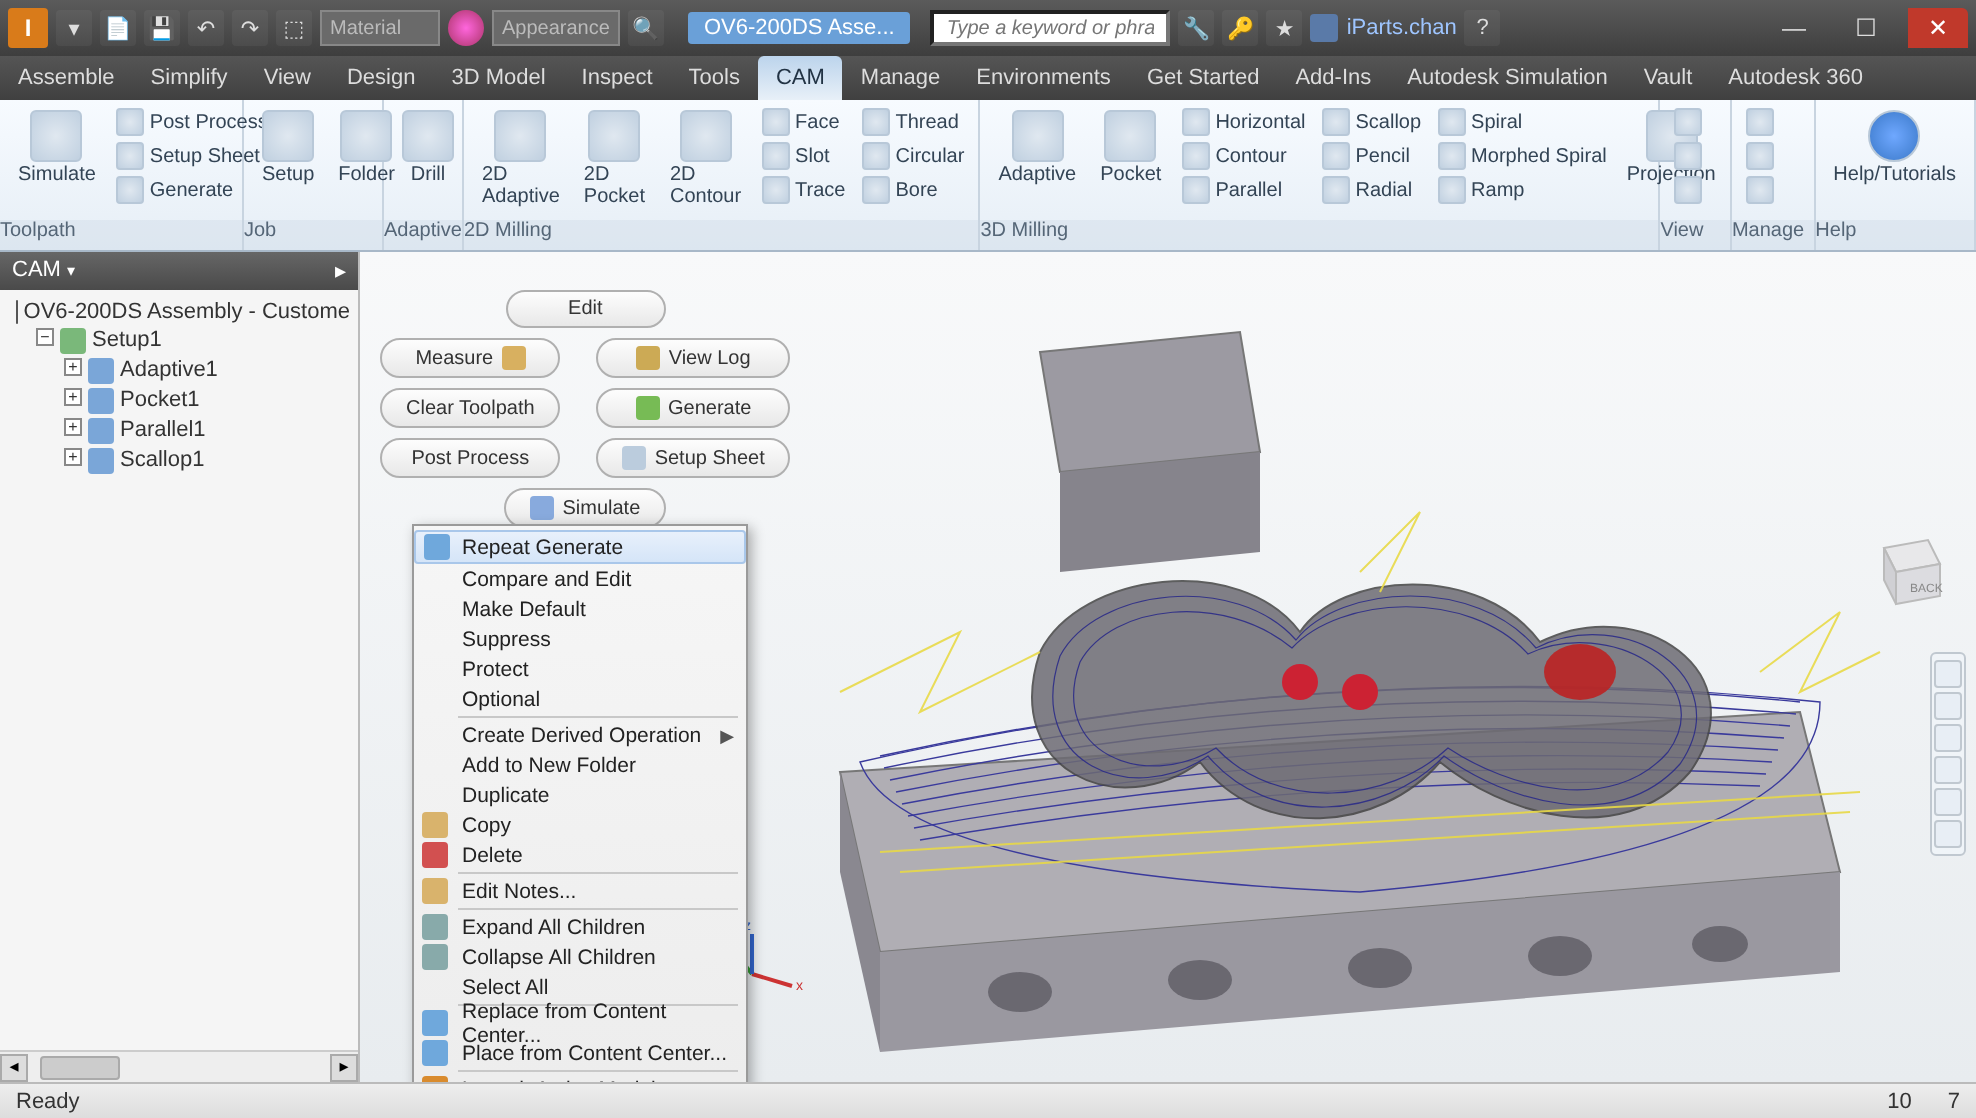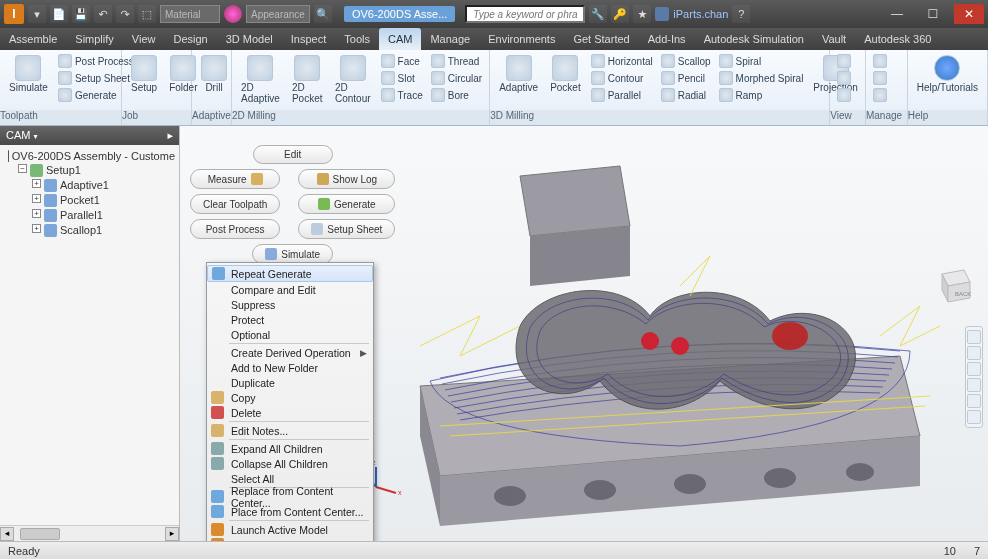--- a/index.html
+++ b/index.html
@@ -439,21 +439,21 @@
       <div class="abtn">
         <span>Edit</span>
       </div>
     </div>
   <div class="abtn">
       <span>Measure</span>
       <div class="ai"></div>
     </div>
   <div class="abtn">
       <div class="ai" style="background:#ca5"></div>
-      <span>Show Log</span>
+      <span>View Log</span>
     </div>
   <div class="abtn">
       <span>Clear Toolpath</span>
     </div>
   <div class="abtn">
       <div class="ai" style="background:#7b5"></div>
       <span>Generate</span>
     </div>
   <div class="abtn">
       <span>Post Process</span>
@@ -470,20 +470,23 @@
     </div>
 </div>
 
 <div class="ctxmenu" id="ctxmenu">
     <div class="mi hl">
       <span class="mico" style="background:#6fa8dc"></span>
       <span>Repeat Generate</span>
     </div>
     <div class="mi">
       <span>Compare and Edit</span>
+    </div>
+    <div class="mi">
+      <span>Make Default</span>
     </div>
     <div class="mi">
       <span>Suppress</span>
     </div>
     <div class="mi">
       <span>Protect</span>
     </div>
     <div class="mi">
       <span>Optional</span>
     </div>

